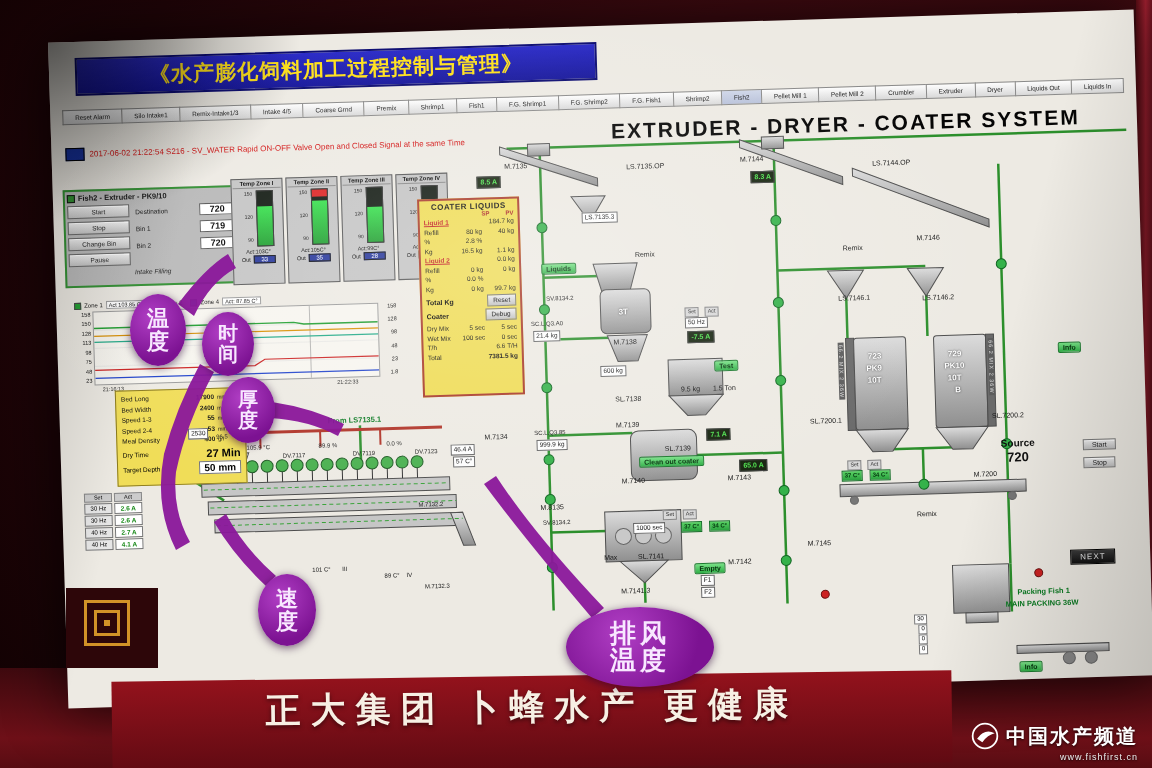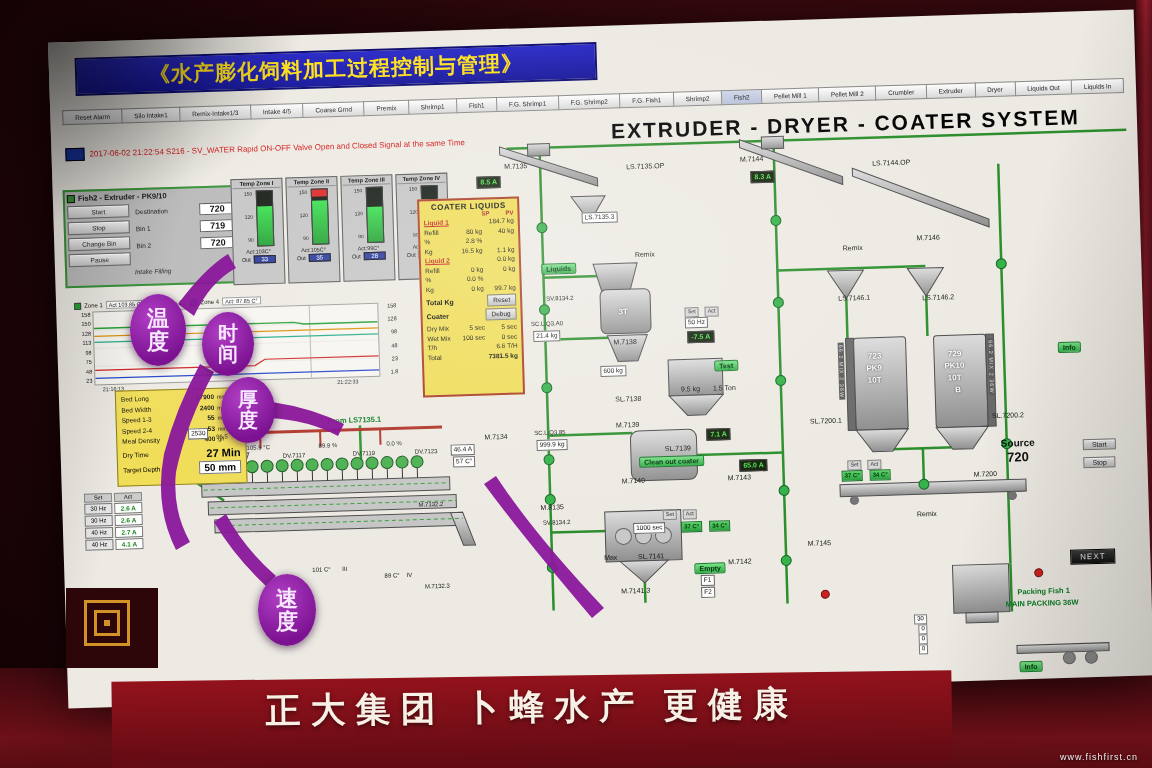--- a/index.html
+++ b/index.html
@@ -757,27 +757,38 @@
         <div class="coline">间</div>
       </div>
       <div class="callout co2">
         <div class="coline">厚</div>
         <div class="coline">度</div>
       </div>
       <div class="callout co3">
         <div class="coline">速</div>
         <div class="coline">度</div>
       </div>
+      <div class="callout co4">
+        <div class="coline">排风</div>
+        <div class="coline">温度</div>
+      </div>
     </div>
 
   <div class="stage-banner">正大集团  卜蜂水产  更健康</div>
 
   <div class="logo-patch">
     <div class="stage-logo">
       <div class="inner"></div>
       <div class="core"></div>
     </div>
   </div>
 
   <div class="watermark">
+    <div class="wm-row">
+      <svg width="30" height="30" viewBox="0 0 34 34">
+        <circle cx="17" cy="17" r="14" fill="none" stroke="#fff" stroke-width="2"></circle>
+        <path d="M8,20 Q17,8 28,14 Q20,16 14,24 Z" fill="#fff"></path>
+      </svg>
+      <span class="wm-title">中国水产频道</span>
+    </div>
     <span class="wm-url">www.fishfirst.cn</span>
   </div>
 </div>
 
 </body></html>

